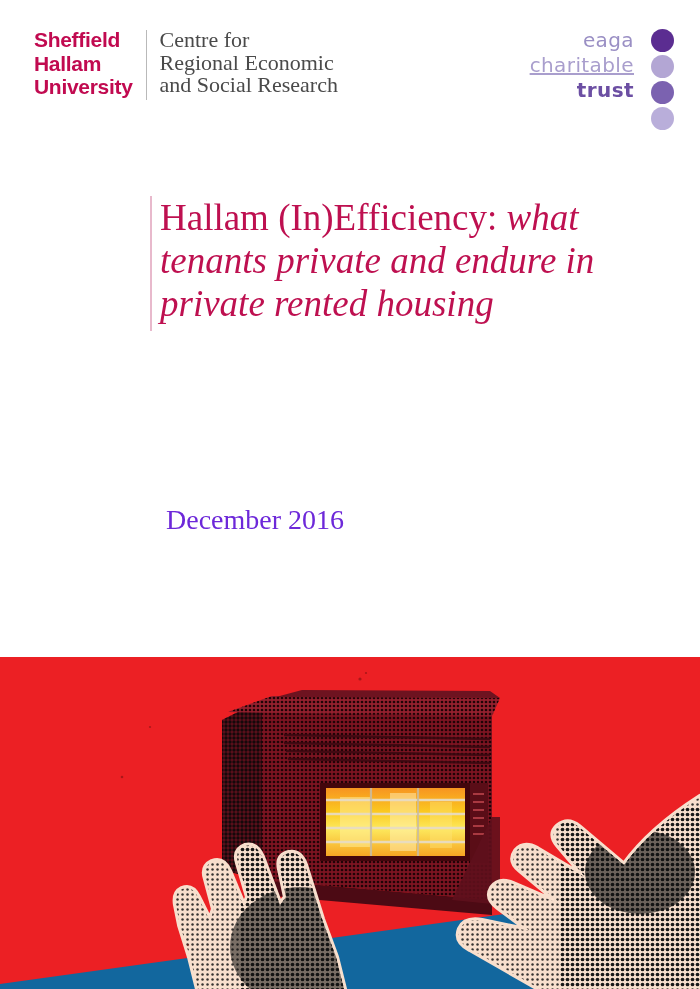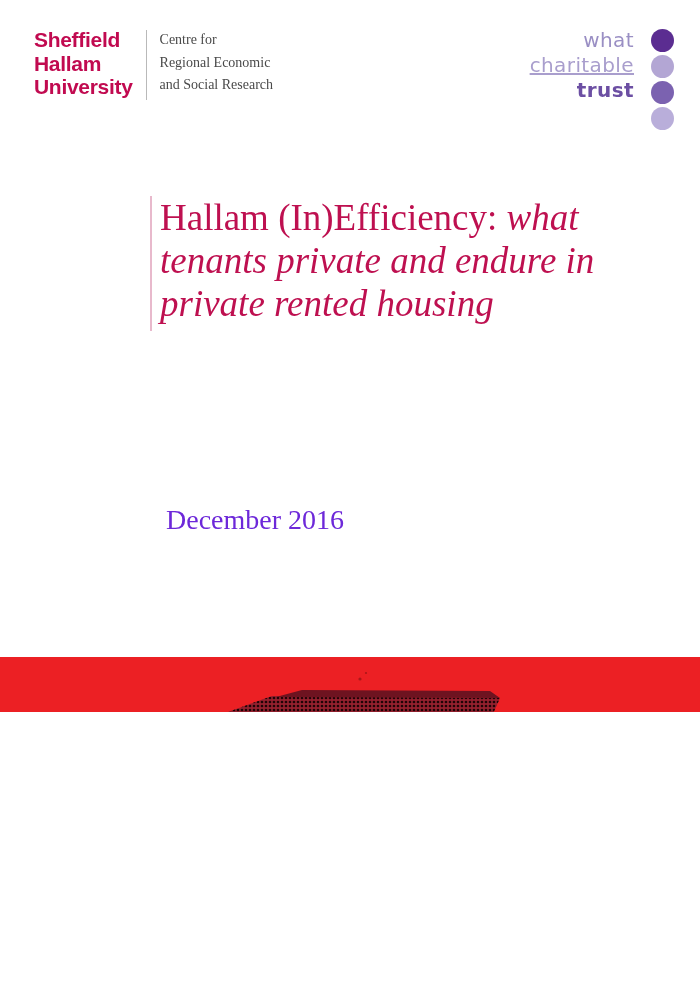--- a/index.html
+++ b/index.html
@@ -7,21 +7,21 @@
     margin: 0;
     padding: 0;
     background: #ffffff;
   }
   body {
     font-family: "Liberation Sans", sans-serif;
   }
   .page {
     position: relative;
     width: 700px;
-    height: 712px;
+    height: 989px;
     background: #ffffff;
     overflow: hidden;
   }
 
   
   .header {
     position: absolute;
     top: 0; left: 0;
     width: 700px;
     height: 150px;
@@ -44,21 +44,21 @@
   }
   .shu-divider {
     width: 1px;
     background: #b9b9b9;
     margin: 2px 13px 0 13px;
     align-self: stretch;
     min-height: 70px;
   }
   .crsr-name {
     font-family: "Liberation Serif", serif;
-    font-size: 14px;
+    font-size: 22px;
     line-height: 22.5px;
     color: #4a4a4a;
     white-space: pre-line;
     padding-top: 1px;
   }
 
   
   .eaga-logo {
     position: absolute;
     right: 26px;
@@ -167,21 +167,21 @@
 Hallam
 University</div>
       <div class="shu-divider"></div>
       <div class="crsr-name">Centre for
 Regional Economic
 and Social Research</div>
     </div>
 
     <div class="eaga-logo">
       <div class="eaga-words">
-        <span class="eaga-word eaga-w1">what</span>
+        <span class="eaga-word eaga-w1">eaga</span>
         <span class="eaga-word eaga-w2">charitable</span>
         <span class="eaga-word eaga-w3">trust</span>
       </div>
       <div class="eaga-dots">
         <div class="eaga-dot" style="background: rgb(91, 45, 145);"></div>
         <div class="eaga-dot" style="background: rgb(179, 166, 212);"></div>
         <div class="eaga-dot" style="background: rgb(123, 98, 176);"></div>
         <div class="eaga-dot" style="background: rgb(185, 174, 218);"></div>
       </div>
     </div>

